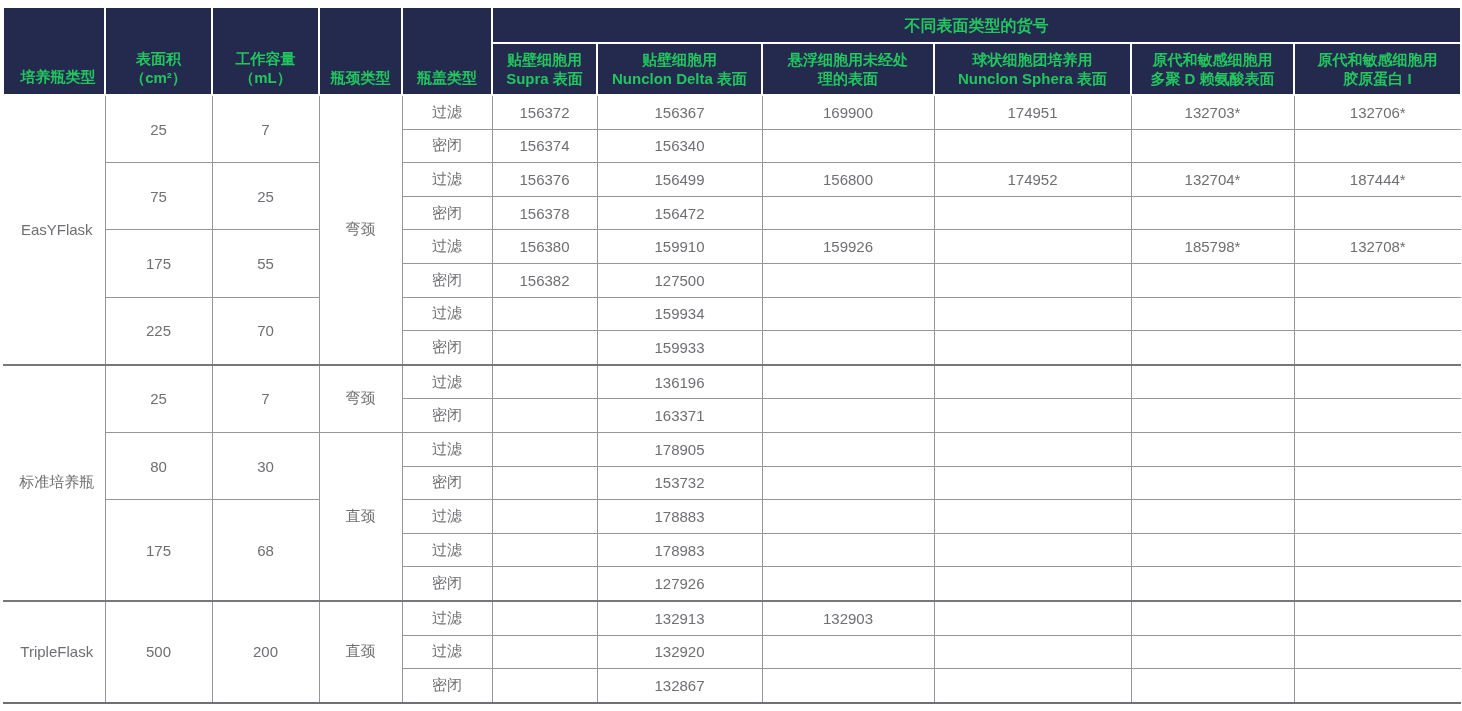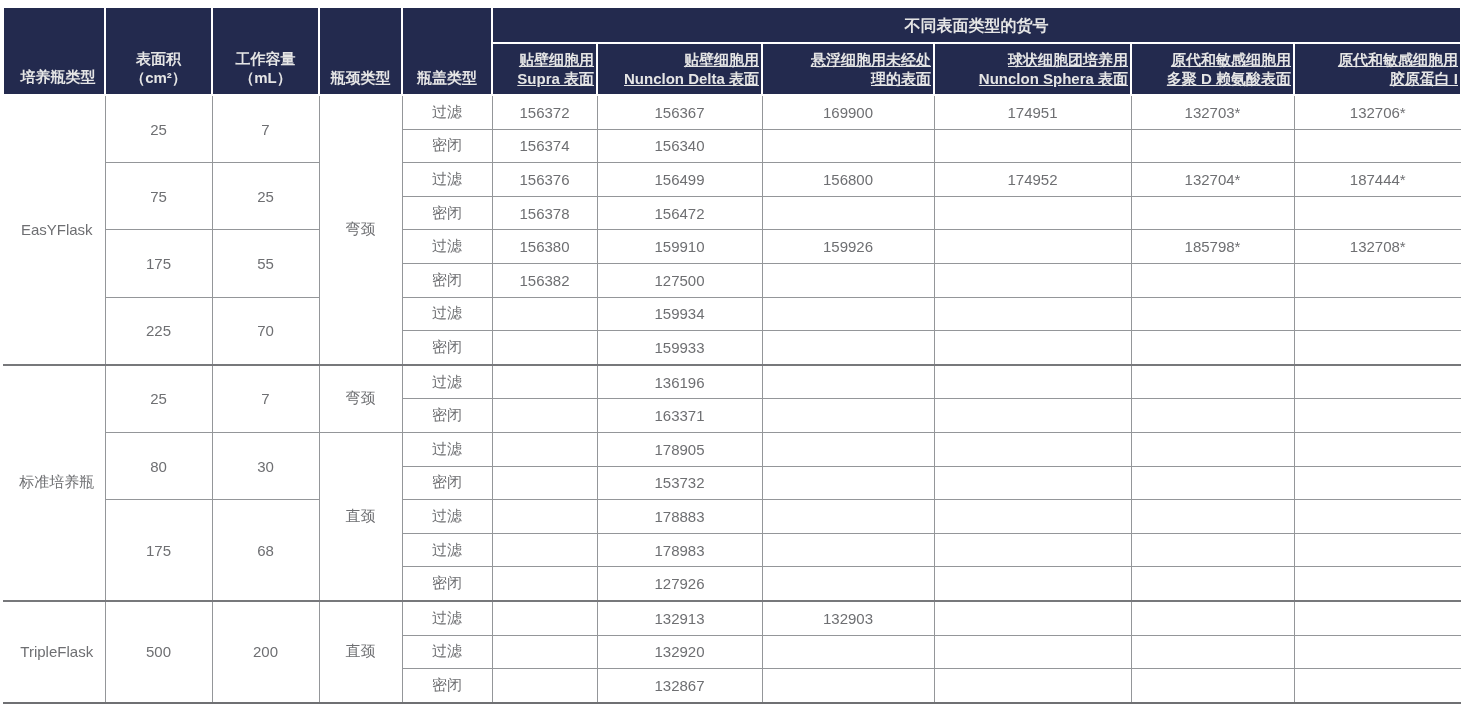--- a/index.html
+++ b/index.html
@@ -10,32 +10,32 @@
   table.catalog {
     border-collapse: collapse;
     table-layout: fixed;
     width: 1458px;
     margin: 6px 0 0 2px;
     border-bottom: 2px solid #6f7073;
   }
   
   thead th {
     background: #232a4e;
-    color: #e5e5e5;
+    color: #22c55e;
     font-weight: bold;
     font-size: 15px;
     line-height: 19px;
     white-space: pre-line;
     border: 2px solid #ffffff;
     padding: 0 2px;
   }
   th.group-th { height: 34px; vertical-align: middle; text-align: center; font-size: 16px; }
   th.flask-th { text-align: center; vertical-align: bottom; padding: 0 0 8px 8px; }
   th.center-th { text-align: center; vertical-align: bottom; padding-bottom: 7px; }
-  tr.h2 th { height: 50px; vertical-align: middle; text-align: right; text-decoration: underline; }
+  tr.h2 th { height: 50px; vertical-align: middle; text-align: center; }
   
   tbody td {
     border: 1px solid #949699;
     color: #6e6f72;
     font-size: 15px;
     text-align: center;
     vertical-align: middle;
     height: 32.6px;
     padding: 0 2px;
     overflow: hidden;

